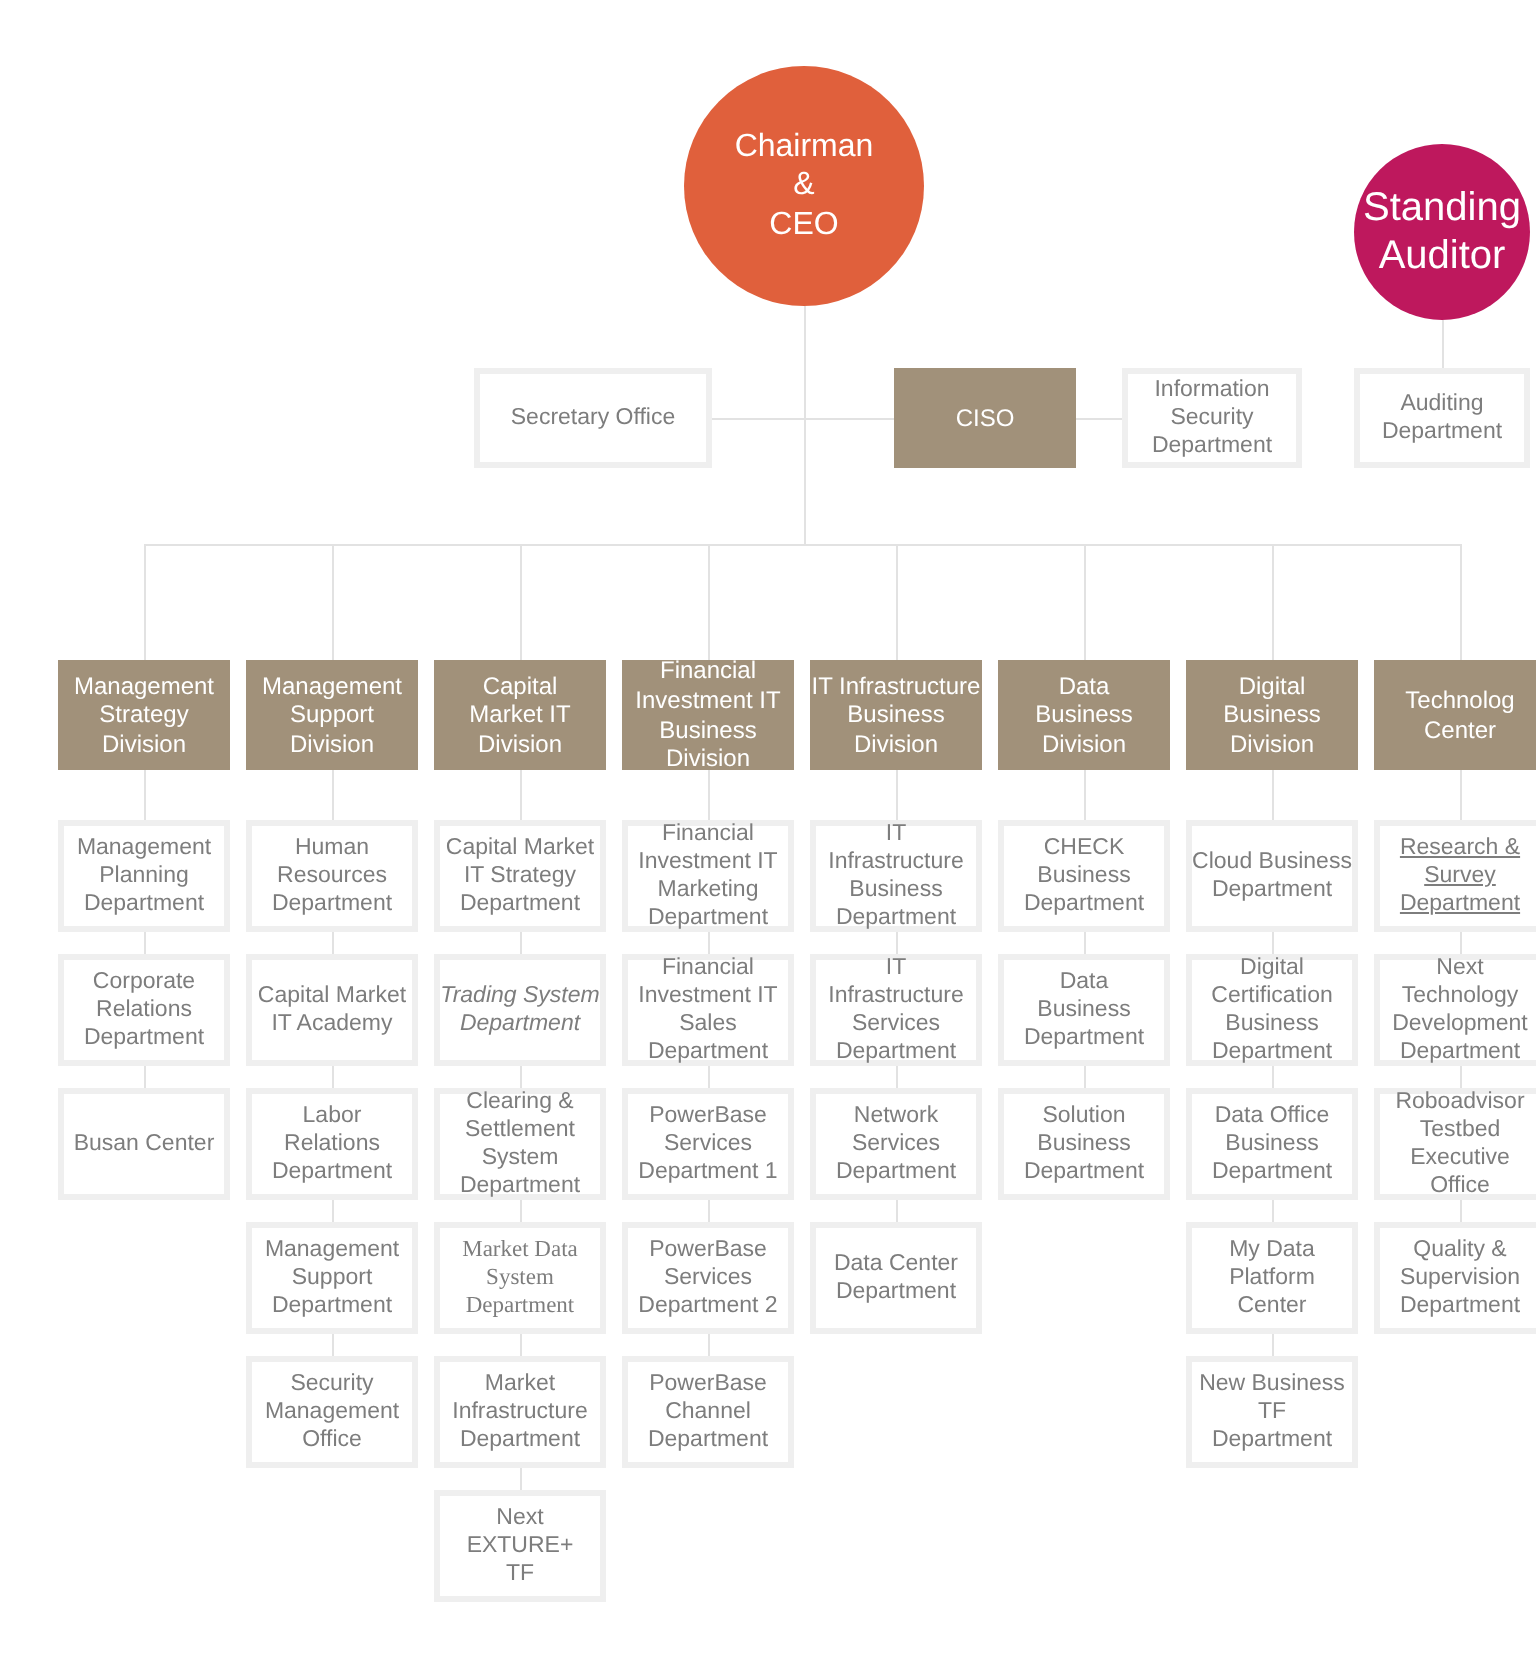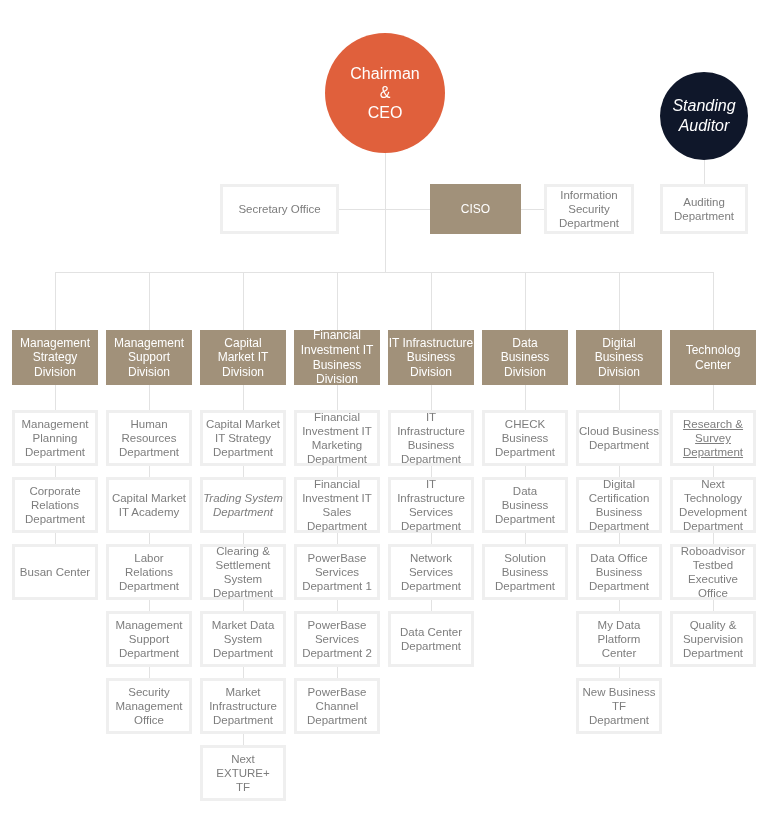--- a/index.html
+++ b/index.html
@@ -10,21 +10,21 @@
   }
   body {
     width: 768px;
     height: 836px;
     position: relative;
     font-family: "Liberation Sans", sans-serif;
     overflow: hidden;
   }
   #chart {
     position: absolute;
-    left: 0; top: 0;
+    left: 17px; top: 0;
     width: 668px;
     height: 836px;
   }
   .node {
     position: absolute;
     box-sizing: border-box;
     display: flex;
     align-items: center;
     justify-content: center;
     text-align: center;
@@ -34,23 +34,22 @@
   
   .circle {
     border-radius: 50%;
     color: #ffffff;
   }
   .circle.ceo {
     background: #e0603c;
     font-size: 16px;
   }
   .circle.auditor {
-    background: #0f172a;
-    font-size: 16px;
-    font-style: italic;
+    background: #be185d;
+    font-size: 20px;
   }
   
   .box-filled {
     background: #a1917a;
     color: #ffffff;
     font-size: 12px;
     border: 0;
   }
   
   .box-plain {
@@ -134,21 +133,21 @@
 Department</div>
     <div class="line v" style="left: 243px; top: 466px; width: 1px; height: 11px;"></div>
     <div class="node box-plain" style="left: 200px; top: 477px; width: 86px; height: 56px; font-style: italic;">Trading System
 Department</div>
     <div class="line v" style="left: 243px; top: 533px; width: 1px; height: 11px;"></div>
     <div class="node box-plain" style="left: 200px; top: 544px; width: 86px; height: 56px;">Clearing &amp;
 Settlement
 System
 Department</div>
     <div class="line v" style="left: 243px; top: 600px; width: 1px; height: 11px;"></div>
-    <div class="node box-plain" style="left: 200px; top: 611px; width: 86px; height: 56px;">Market Data
+    <div class="node box-plain" style="left: 200px; top: 611px; width: 86px; height: 56px; font-family: Liberation Serif, serif;">Market Data
 System
 Department</div>
     <div class="line v" style="left: 243px; top: 667px; width: 1px; height: 11px;"></div>
     <div class="node box-plain" style="left: 200px; top: 678px; width: 86px; height: 56px;">Market
 Infrastructure
 Department</div>
     <div class="line v" style="left: 243px; top: 734px; width: 1px; height: 11px;"></div>
     <div class="node box-plain" style="left: 200px; top: 745px; width: 86px; height: 56px;">Next EXTURE+
 TF</div>
     <div class="line v" style="left: 337px; top: 272px; width: 1px; height: 58px;"></div>

